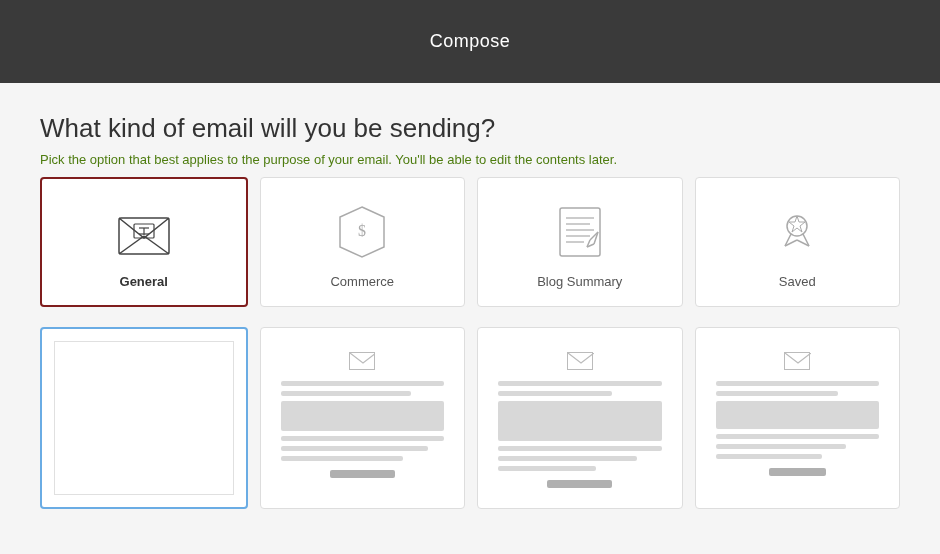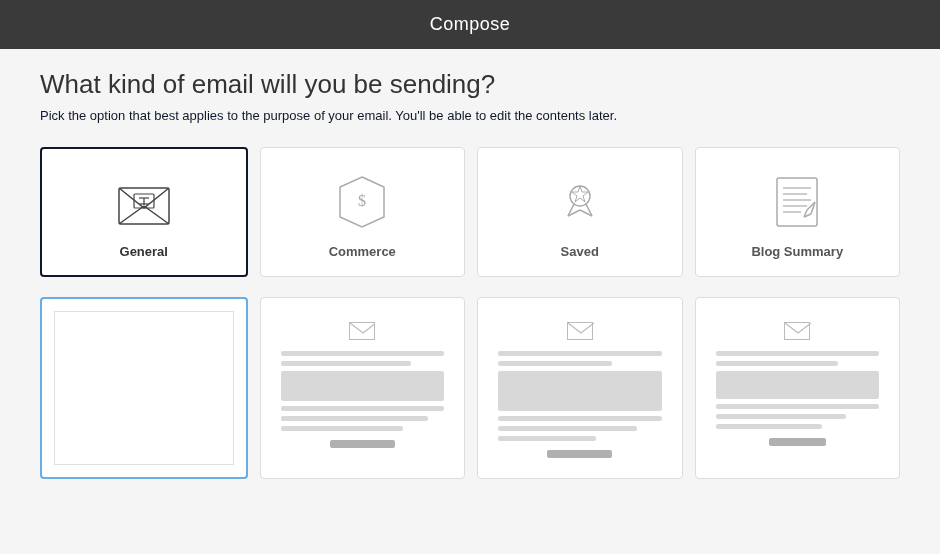--- a/index.html
+++ b/index.html
@@ -9,43 +9,43 @@
       width: 940px;
       min-height: 554px;
       overflow: hidden;
     }
 
     
     .header {
       background: #3a3a3a;
       color: #fff;
       text-align: center;
-      padding: 14px 0;
+      padding: 31px 0;
       font-size: 18px;
       font-weight: 400;
       letter-spacing: 0.5px;
     }
 
     
     .main {
-      padding: 20px 40px 20px 40px;
+      padding: 30px 40px 20px 40px;
       background: #f5f5f5;
     }
 
     .page-title {
       font-size: 26px;
       font-weight: 400;
       color: #333;
       margin-bottom: 8px;
     }
 
     .page-subtitle {
       font-size: 13px;
-      color: #0f172a;
-      margin-bottom: 24px;
+      color: #4d7c0f;
+      margin-bottom: 10px;
     }
 
     
     .type-selector {
       display: flex;
       gap: 12px;
       margin-bottom: 20px;
     }
 
     .type-card {
@@ -56,37 +56,37 @@
       padding: 20px 10px 16px;
       display: flex;
       flex-direction: column;
       align-items: center;
       cursor: pointer;
       min-height: 130px;
       justify-content: center;
     }
 
     .type-card.selected {
-      border: 2px solid #0f172a;
+      border: 2px solid #7f1d1d;
       border-radius: 4px;
     }
 
     .type-card .icon-area {
       width: 64px;
       height: 64px;
       display: flex;
       align-items: center;
       justify-content: center;
       margin-bottom: 10px;
     }
 
     .type-card .label {
       font-size: 13px;
       color: #555;
-      font-weight: 700;
+      font-weight: 400;
       text-align: center;
     }
 
     .type-card.selected .label {
       font-weight: 700;
       color: #333;
     }
 
     
     .template-row {
@@ -162,50 +162,50 @@
         </svg>
       </div>
       <span class="label">Commerce</span>
     </div>
 
 
 
     <div class="type-card">
       <div class="icon-area">
         <svg width="52" height="56" viewBox="0 0 52 56">
-
-          <circle cx="26" cy="22" r="10" stroke="#aaa" stroke-width="1.5" fill="none"></circle>
-          <polygon points="26,12 28,18 34,18 29,22 31,28 26,24 21,28 23,22 18,18 24,18" stroke="#aaa" stroke-width="1" fill="none"></polygon>
-
-          <line x1="20" y1="30" x2="14" y2="42" stroke="#aaa" stroke-width="1.5"></line>
-          <line x1="32" y1="30" x2="38" y2="42" stroke="#aaa" stroke-width="1.5"></line>
-          <line x1="14" y1="42" x2="26" y2="36" stroke="#aaa" stroke-width="1.5"></line>
-          <line x1="38" y1="42" x2="26" y2="36" stroke="#aaa" stroke-width="1.5"></line>
-        </svg>
-      </div>
-      <span class="label">Saved</span>
-    </div>
-
-    <div class="type-card">
-      <div class="icon-area">
-        <svg width="52" height="56" viewBox="0 0 52 56">
           <rect x="6" y="4" width="40" height="48" rx="2" stroke="#aaa" stroke-width="1.5" fill="none"></rect>
           <line x1="12" y1="14" x2="40" y2="14" stroke="#aaa" stroke-width="1.2"></line>
           <line x1="12" y1="20" x2="36" y2="20" stroke="#aaa" stroke-width="1.2"></line>
           <line x1="12" y1="26" x2="40" y2="26" stroke="#aaa" stroke-width="1.2"></line>
           <line x1="12" y1="32" x2="36" y2="32" stroke="#aaa" stroke-width="1.2"></line>
           <line x1="12" y1="38" x2="30" y2="38" stroke="#aaa" stroke-width="1.2"></line>
 
           <line x1="36" y1="36" x2="44" y2="28" stroke="#aaa" stroke-width="1.5"></line>
           <line x1="36" y1="36" x2="33" y2="43" stroke="#aaa" stroke-width="1.5"></line>
           <line x1="33" y1="43" x2="40" y2="40" stroke="#aaa" stroke-width="1.5"></line>
           <line x1="40" y1="40" x2="44" y2="28" stroke="#aaa" stroke-width="1.5"></line>
         </svg>
       </div>
       <span class="label">Blog Summary</span>
+    </div>
+
+    <div class="type-card">
+      <div class="icon-area">
+        <svg width="52" height="56" viewBox="0 0 52 56">
+
+          <circle cx="26" cy="22" r="10" stroke="#aaa" stroke-width="1.5" fill="none"></circle>
+          <polygon points="26,12 28,18 34,18 29,22 31,28 26,24 21,28 23,22 18,18 24,18" stroke="#aaa" stroke-width="1" fill="none"></polygon>
+
+          <line x1="20" y1="30" x2="14" y2="42" stroke="#aaa" stroke-width="1.5"></line>
+          <line x1="32" y1="30" x2="38" y2="42" stroke="#aaa" stroke-width="1.5"></line>
+          <line x1="14" y1="42" x2="26" y2="36" stroke="#aaa" stroke-width="1.5"></line>
+          <line x1="38" y1="42" x2="26" y2="36" stroke="#aaa" stroke-width="1.5"></line>
+        </svg>
+      </div>
+      <span class="label">Saved</span>
     </div>
 
   </div>
 
   <div class="template-row">
 
     <div class="template-card selected">
       <div style="width:100%; flex:1; border:1px solid #e0e0e0; background:#fff; min-height:140px;"></div>
     </div>
 

